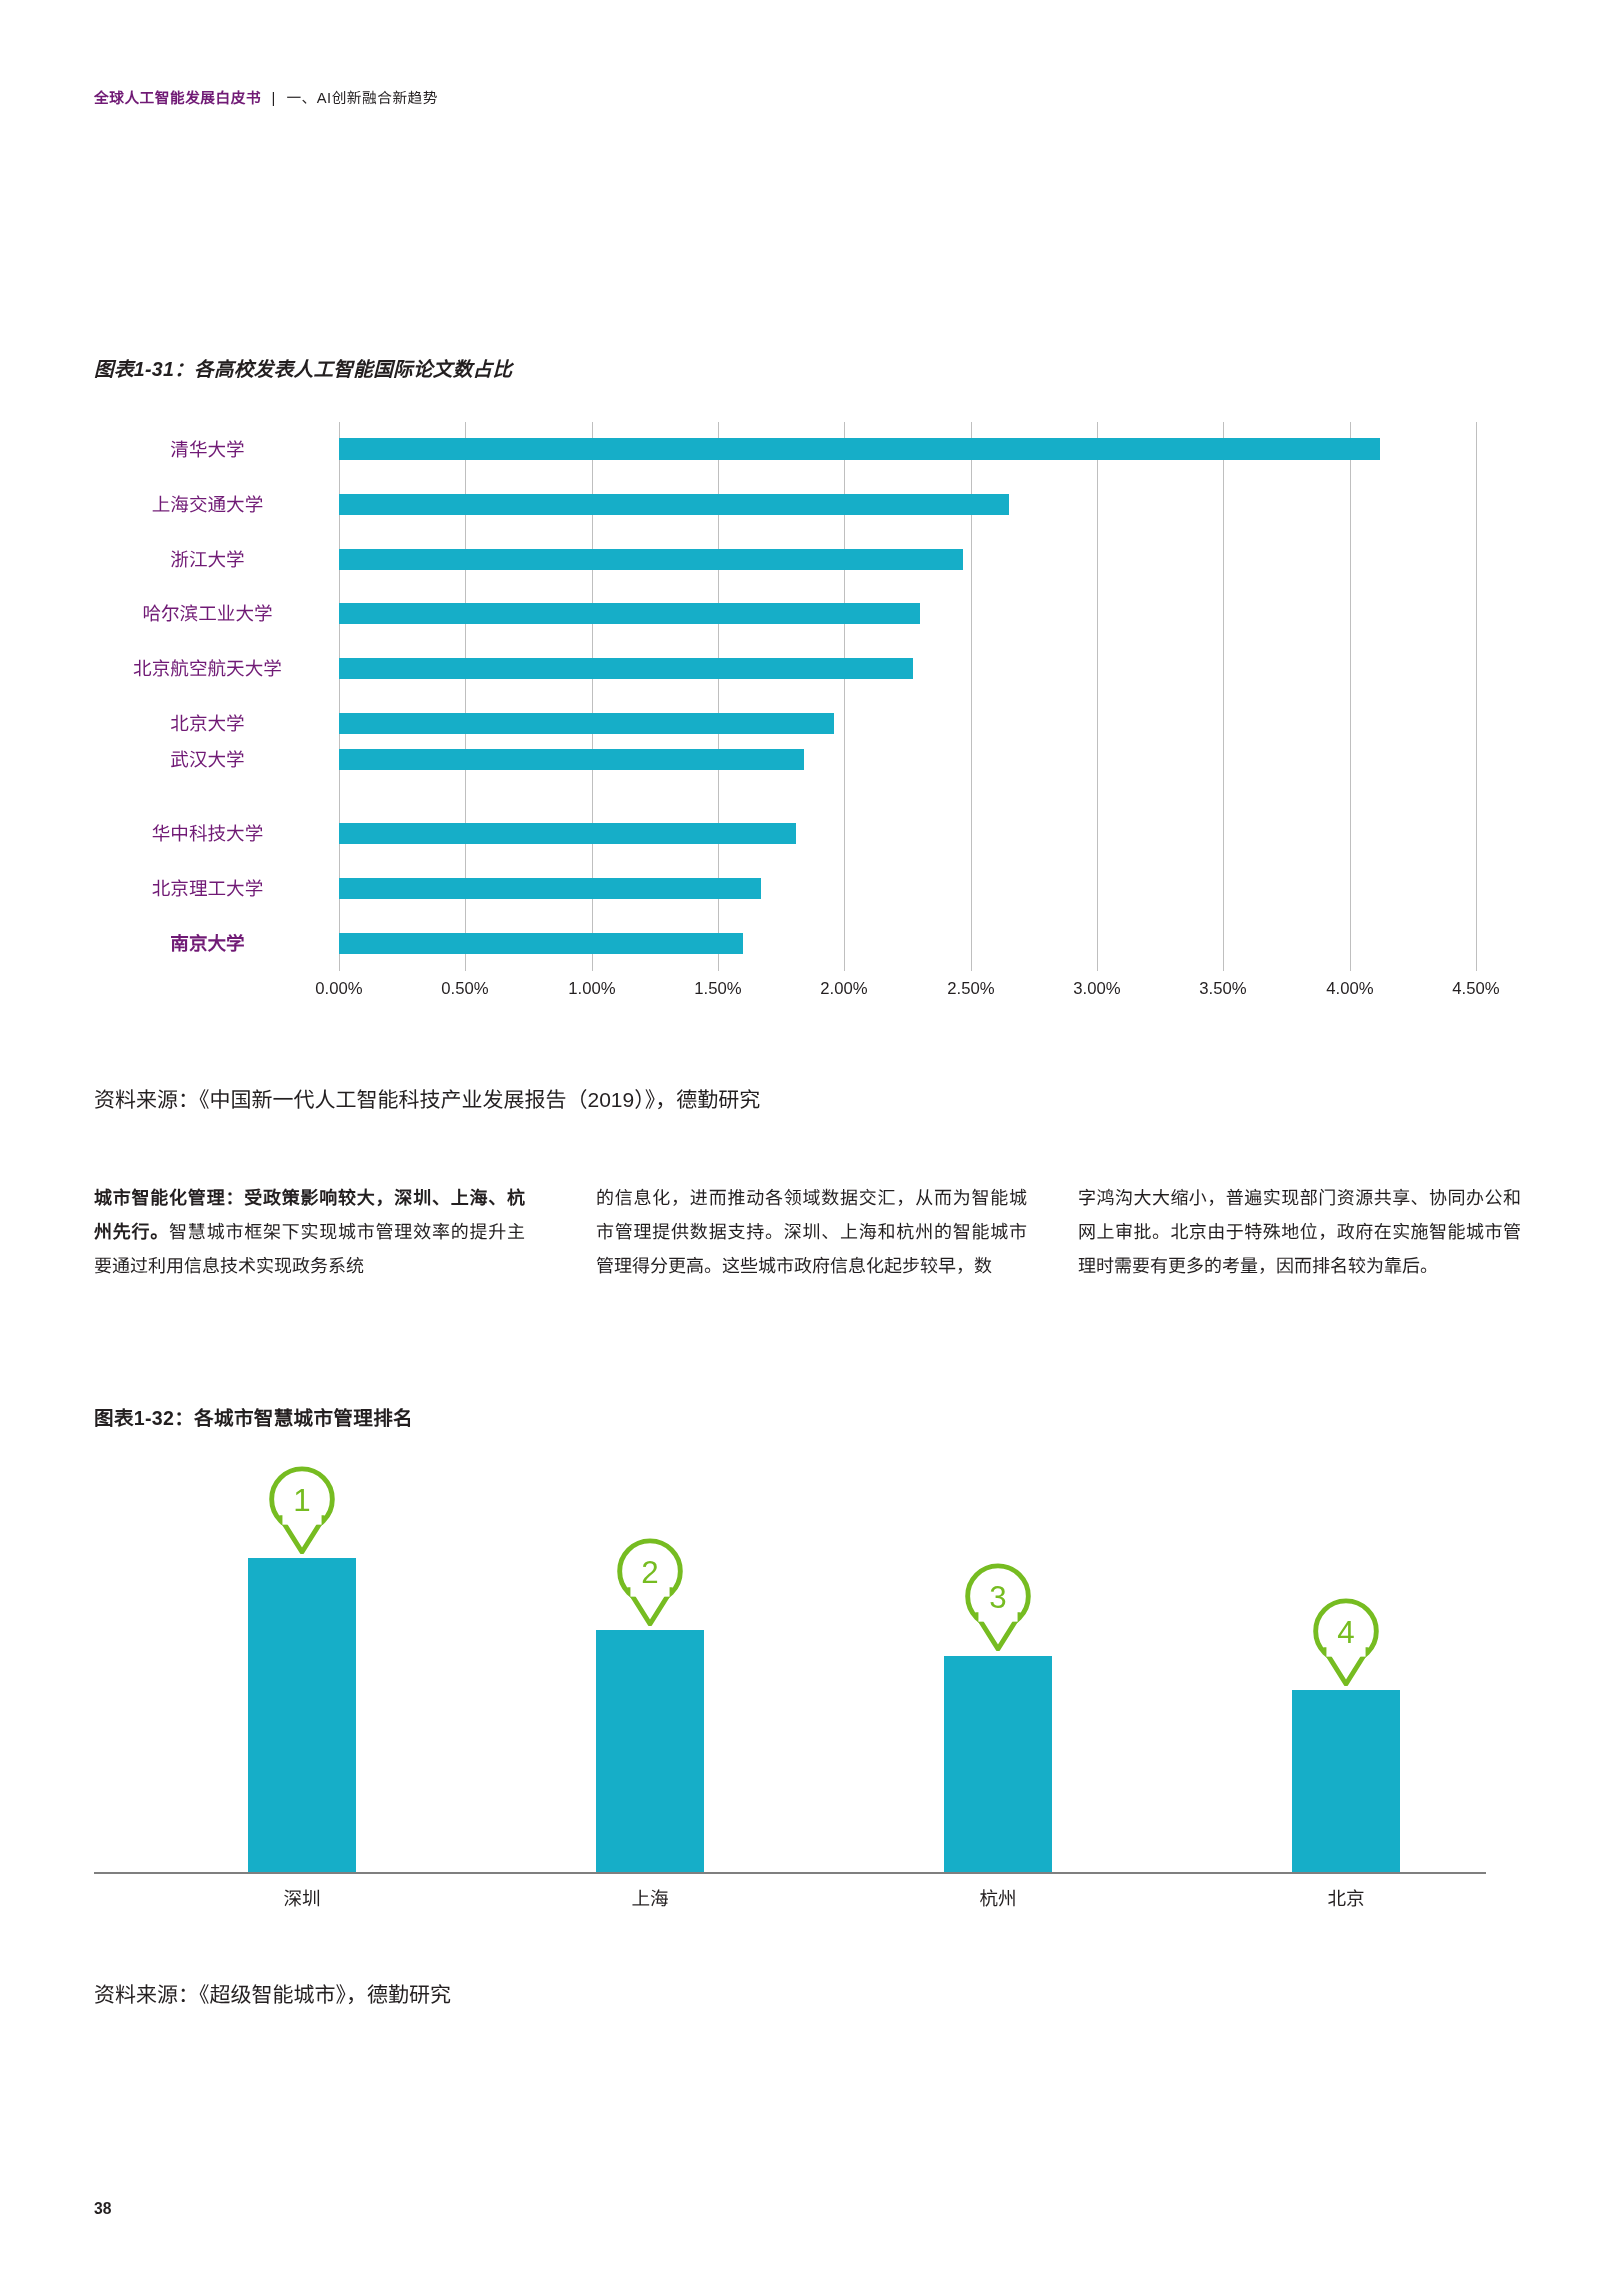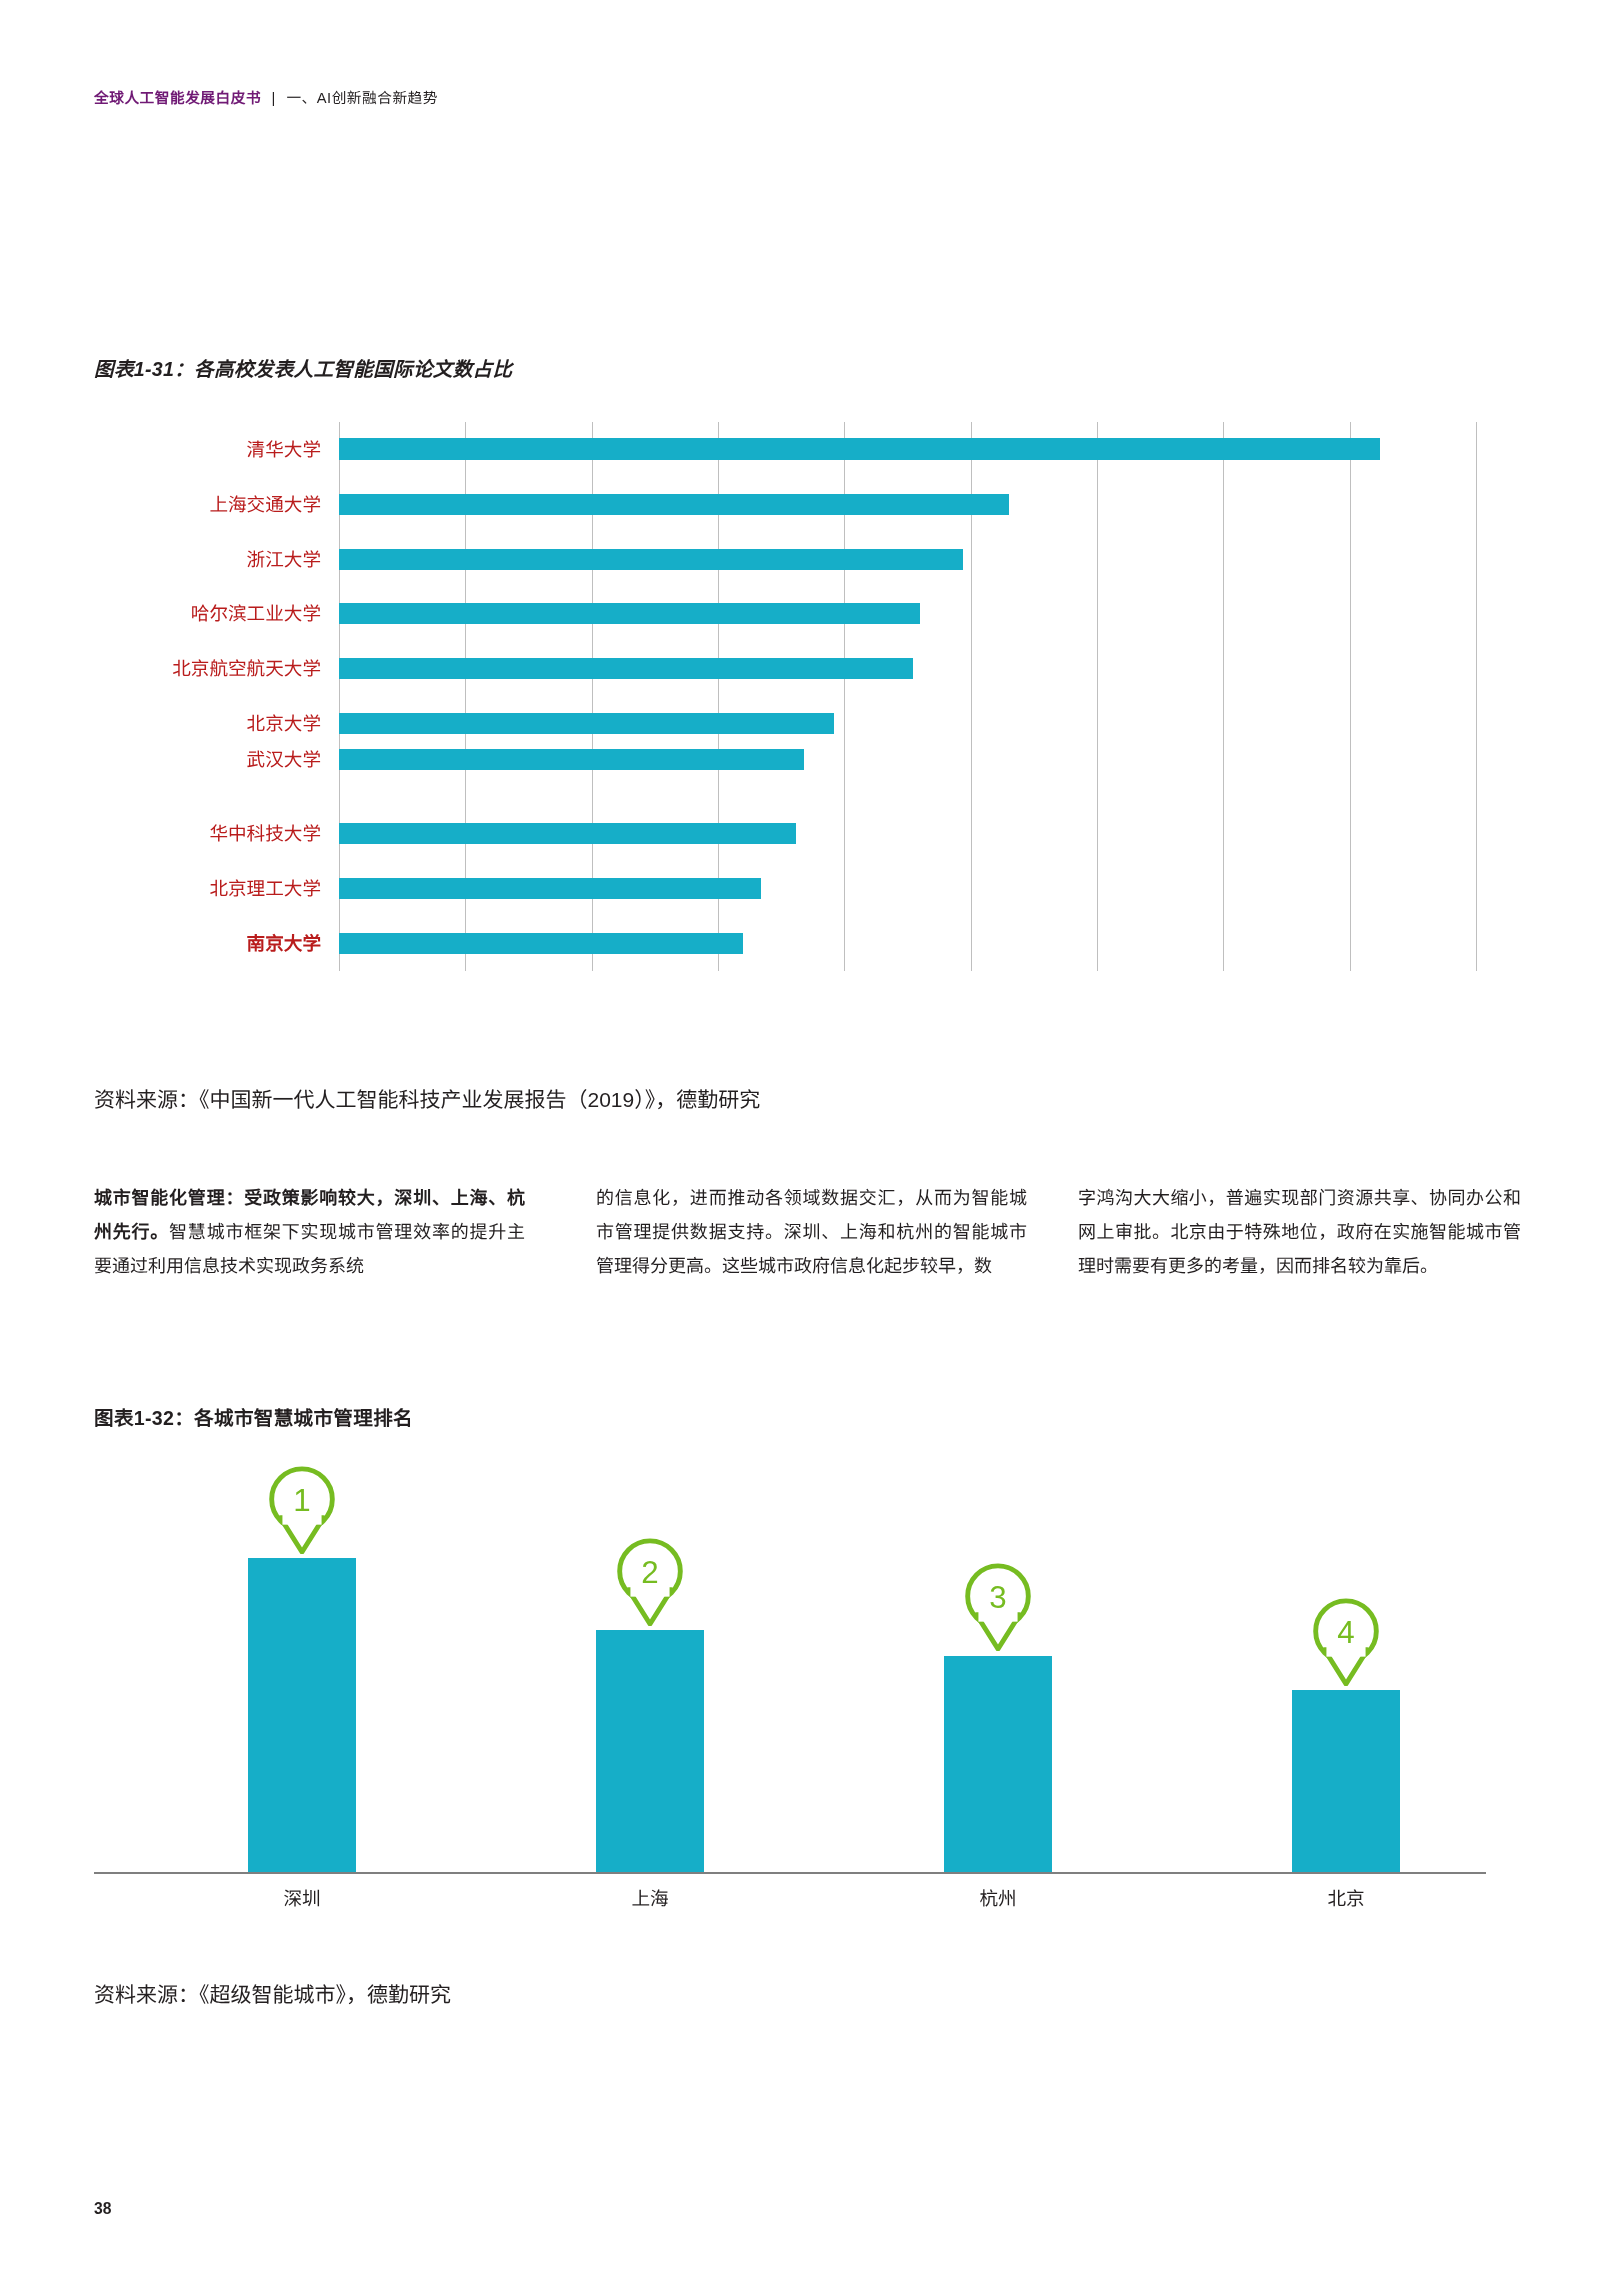--- a/index.html
+++ b/index.html
@@ -93,23 +93,23 @@
     width: 1431px;
     height: 55px;
   }
   .h-row-label {
     position: absolute;
     left: 0;
     top: 0;
     width: 227px;
     height: 55px;
     line-height: 55px;
-    text-align: right;
+    text-align: center;
     font-size: 18.6px;
-    color: #b91c1c;
+    color: #701a75;
     white-space: nowrap;
   }
   .h-bar {
     position: absolute;
     left: 245px;
     top: 16.7px;
     height: 21.6px;
     background: #16aec8;
   }
   .h-xticks {
@@ -262,20 +262,32 @@
         </div>
         <div class="h-row" style="top: 449px;">
           <div class="h-row-label">北京理工大学</div>
           <div class="h-bar" style="width: 422px; background: rgb(22, 174, 200);"></div>
         </div>
         <div class="h-row" style="top: 504px; font-weight: bold;">
           <div class="h-row-label">南京大学</div>
           <div class="h-bar" style="width: 404px; background: rgb(22, 174, 200);"></div>
         </div>
       </div>
+    <div class="h-xticks" id="h-xticks">
+        <div class="h-xtick" style="left: 245px;">0.00%</div>
+        <div class="h-xtick" style="left: 371px;">0.50%</div>
+        <div class="h-xtick" style="left: 498px;">1.00%</div>
+        <div class="h-xtick" style="left: 624px;">1.50%</div>
+        <div class="h-xtick" style="left: 750px;">2.00%</div>
+        <div class="h-xtick" style="left: 877px;">2.50%</div>
+        <div class="h-xtick" style="left: 1003px;">3.00%</div>
+        <div class="h-xtick" style="left: 1129px;">3.50%</div>
+        <div class="h-xtick" style="left: 1256px;">4.00%</div>
+        <div class="h-xtick" style="left: 1382px;">4.50%</div>
+      </div>
   </div>
 </div>
 
 <div class="source-line" id="source-1-31">资料来源：《中国新一代人工智能科技产业发展报告（2019）》，德勤研究</div>
 
 <div class="text-col" id="col-1">
   <span class="lead-bold">城市智能化管理：受政策影响较大，深圳、上海、杭州先行。</span><span>智慧城市框架下实现城市管理效率的提升主要通过利用信息技术实现政务系统</span>
 </div>
 <div class="text-col" id="col-2">
   <span>的信息化，进而推动各领域数据交汇，从而为智能城市管理提供数据支持。深圳、上海和杭州的智能城市管理得分更高。这些城市政府信息化起步较早，数</span>

